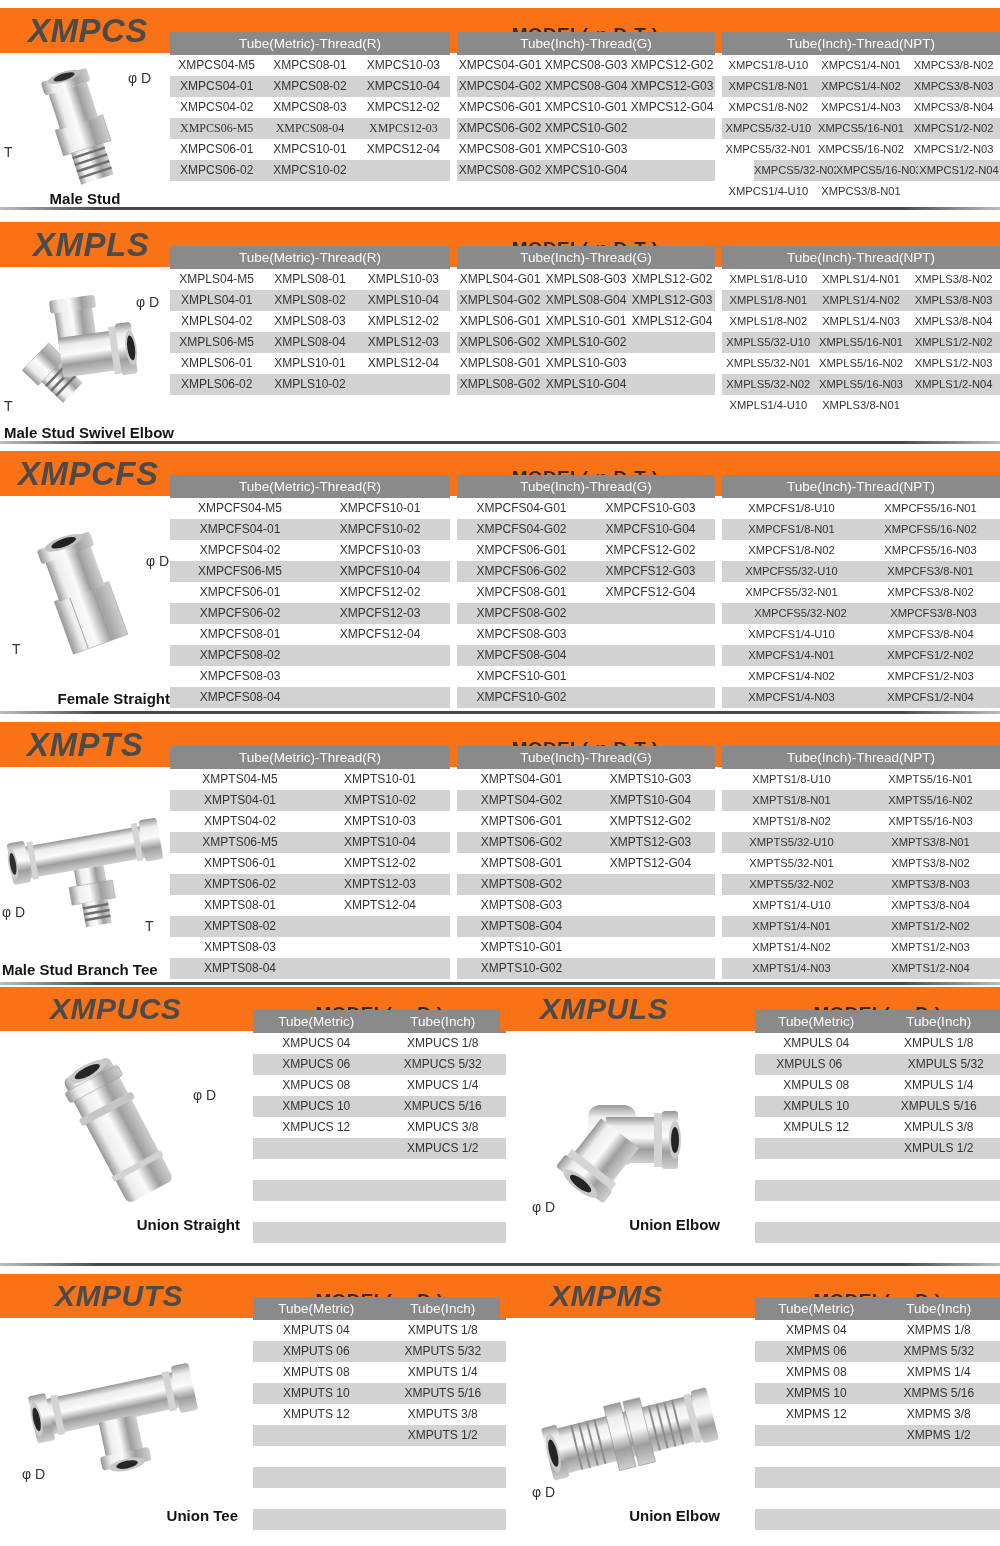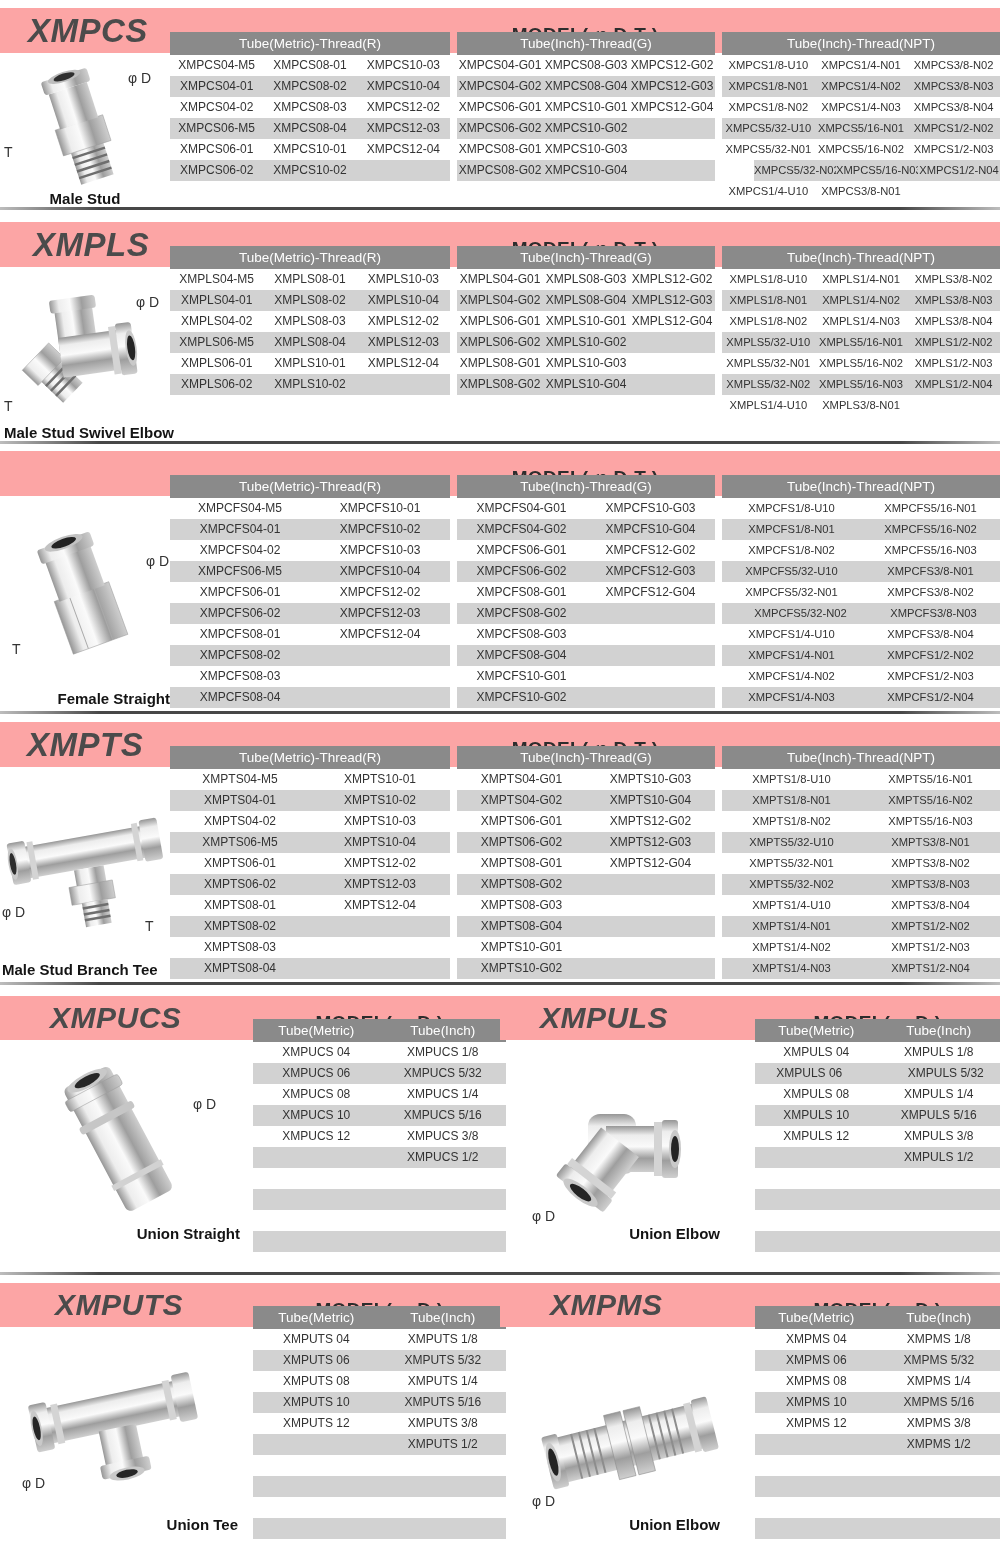--- a/index.html
+++ b/index.html
@@ -1,18 +1,18 @@
 <!DOCTYPE html>
 <html><head>
 <meta charset="utf-8">
 <style>
   html,body{margin:0;padding:0;background:#fff;font-family:"Liberation Sans",sans-serif;color:#333}
   .page{position:relative;width:1000px;height:1546px;background:#fff;overflow:hidden;padding-top:8px;box-sizing:border-box}
   .sec{position:relative}
-  .band{position:relative;height:45px;background:#fca5a5}
+  .band{position:relative;height:45px;background:#f97316}
   .title{position:absolute;top:0;font-style:italic;font-weight:bold;font-size:33px;color:#4b4b4b;letter-spacing:.5px;line-height:45px}
   .model{position:absolute;top:16px;left:170px;right:0;text-align:center;font-weight:bold;font-size:19px;color:#2d2d2d;letter-spacing:.3px}
   .bigbody{display:flex;margin-top:-21px;position:relative}
   .leftpanel{flex:0 0 170px;position:relative}
   .groups{flex:1;display:flex;gap:7px;align-items:flex-start}
   .grp1{flex:0 0 280px}.grp2{flex:0 0 258px}.grp3{flex:1 1 auto;min-width:0}
   .ghead{height:23px;line-height:23px;background:#8a8a8a;color:#fff;text-align:center;font-size:13.5px}
   .trow{display:grid;height:21px;line-height:21px}
   .alt{background:#d2d2d2}
   .tcell{text-align:center;font-size:12px;color:#333;white-space:nowrap;overflow:hidden}
@@ -80,21 +80,21 @@
               <div class="trow alt" style="grid-template-columns: repeat(3, 1fr);">
                 <span class="tcell">XMPCS04-01</span>
                 <span class="tcell">XMPCS08-02</span>
                 <span class="tcell">XMPCS10-04</span>
               </div>
               <div class="trow" style="grid-template-columns: repeat(3, 1fr);">
                 <span class="tcell">XMPCS04-02</span>
                 <span class="tcell">XMPCS08-03</span>
                 <span class="tcell">XMPCS12-02</span>
               </div>
-              <div class="trow alt" style="grid-template-columns: repeat(3, 1fr);">
+              <div class="trow alt" style="grid-template-columns: repeat(3, 1fr); font-family: Liberation Serif, serif;">
                 <span class="tcell">XMPCS06-M5</span>
                 <span class="tcell">XMPCS08-04</span>
                 <span class="tcell">XMPCS12-03</span>
               </div>
               <div class="trow" style="grid-template-columns: repeat(3, 1fr);">
                 <span class="tcell">XMPCS06-01</span>
                 <span class="tcell">XMPCS10-01</span>
                 <span class="tcell">XMPCS12-04</span>
               </div>
               <div class="trow alt" style="grid-template-columns: repeat(3, 1fr);">
@@ -338,20 +338,21 @@
               </div>
             </div>
         </div>
       </div>
     </div>
   </div>
   <div class="divider"></div>
 
   <div class="sec" style="margin-top:7px">
     <div class="band">
+      <div class="title" style="left:18px">XMPCFS</div>
       <div class="model">MODEL( φ D-T )</div>
     </div>
     <div class="bigbody" style="height:236px">
       <div class="leftpanel">
         <svg style="position:absolute;left:8px;top:52px" width="160" height="155" viewBox="0 0 160 155">
           <defs>
               <linearGradient id="gm3" x1="0" y1="0" x2="1" y2="0">
             <stop offset="0" stop-color="#969696"></stop>
                 <stop offset="0.2" stop-color="#ededed"></stop>
                 <stop offset="0.45" stop-color="#fafafa"></stop>
@@ -689,21 +690,21 @@
                 <span class="tcell">XMPTS1/4-N03</span>
                 <span class="tcell">XMPTS1/2-N04</span>
               </div>
             </div>
         </div>
       </div>
     </div>
   </div>
   <div class="divider"></div>
 
-  <div class="smallrow" style="margin-top:11px">
+  <div class="smallrow" style="margin-top:2px">
     <div class="half half-l">
       <div class="band">
         <div class="title" style="left:50px">XMPUCS</div>
         <div class="model">MODEL( φ D )</div>
       </div>
       <svg style="position:absolute;left:20px;top:60px" width="200" height="165" viewBox="0 0 200 165">
         <defs>
             <linearGradient id="gm5" x1="0" y1="0" x2="1" y2="0">
           <stop offset="0" stop-color="#969696"></stop>
               <stop offset="0.2" stop-color="#ededed"></stop>

